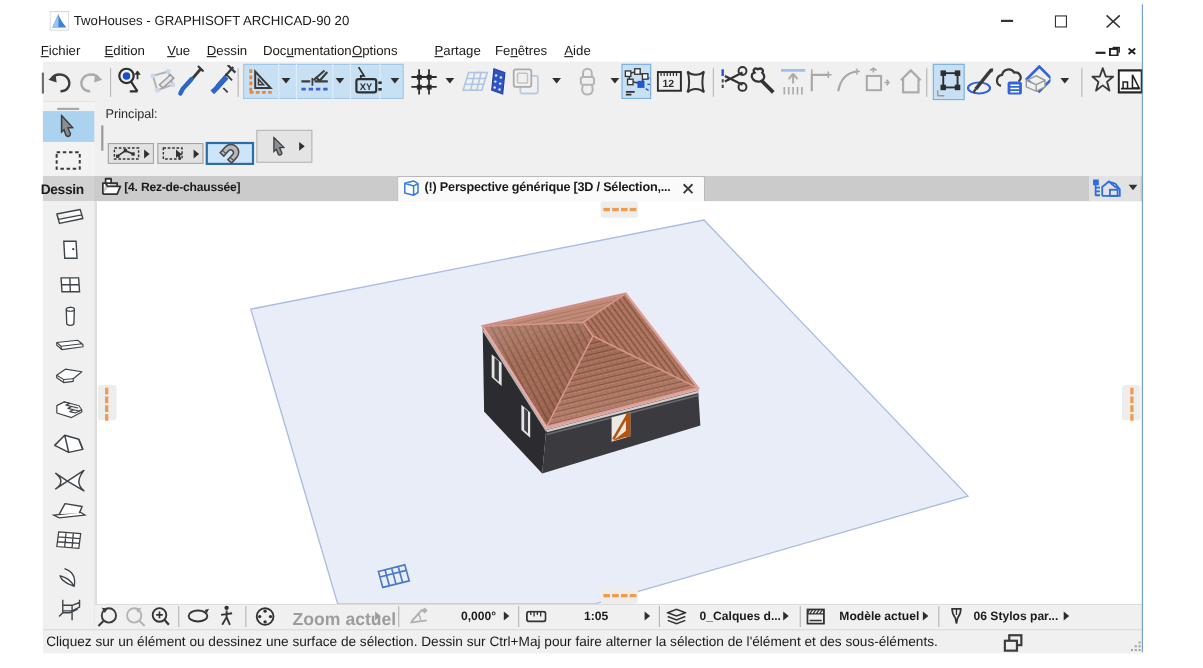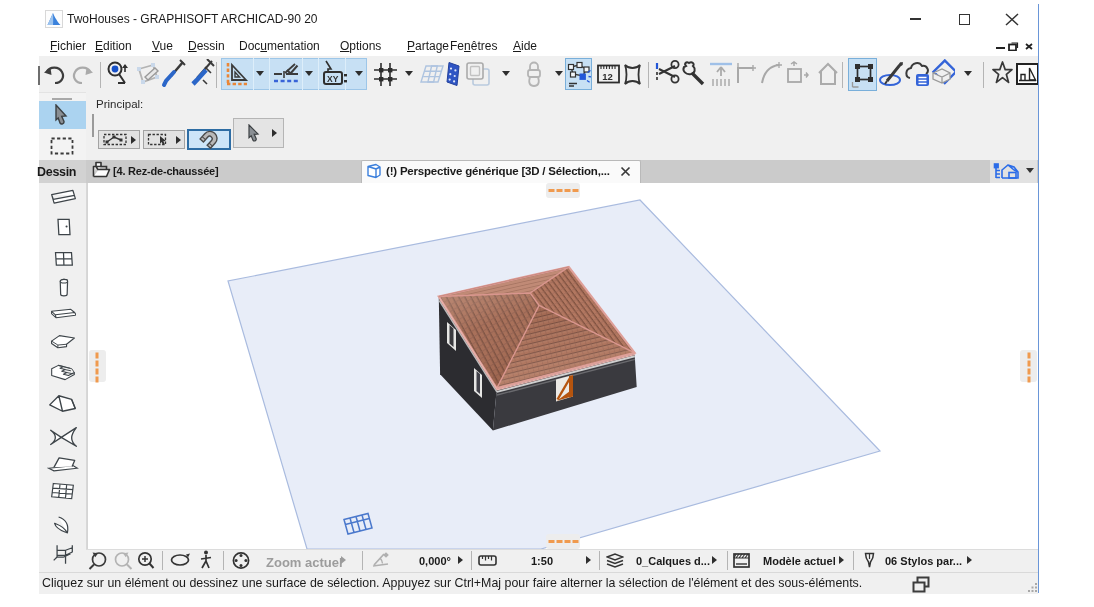--- a/index.html
+++ b/index.html
@@ -1,46 +1,46 @@
 <!DOCTYPE html>
 <html><head><meta charset="utf-8">
 <style>
 html,body{margin:0;padding:0}
 body{width:1094px;height:607px;background:#fff;font-family:"Liberation Sans",sans-serif;position:relative;overflow:hidden;-webkit-font-smoothing:antialiased}
 .abs{position:absolute}
 .sep1{position:absolute;width:1px;background:#b4b4b4}
 .menu{position:absolute;top:39px;font-size:12px;color:#1a1a1a}
 .menu u{text-decoration:underline;text-underline-offset:1px}
 .bt{font-weight:bold;color:#1a1a1a;font-size:11px}
-.gt{font-weight:bold;color:#9c9c9c;font-size:13px}
+.gt{font-weight:bold;color:#9c9c9c;font-size:16px}
 .arr{position:absolute;width:0;height:0;border-left:5px solid #3c3c3c;border-top:4px solid transparent;border-bottom:4px solid transparent}
 .dn{position:absolute;width:0;height:0;border-top:5px solid #2e2e2e;border-left:4px solid transparent;border-right:4px solid transparent}
 </style></head>
 <body>
 
 <svg class="abs" style="left:45px;top:10px" width="18" height="18" viewBox="0 0 18 18">
     <rect x="0.5" y="0.5" width="17" height="17" fill="#fdfdfd" stroke="#d8d8d8"></rect>
     <path d="M2.5,15 L8,3 C9.5,7 13,12.5 15.5,15 Z" fill="#3b82dc"></path>
     <path d="M2.5,15 L8,3 C8.3,8 8.2,12 8,15 Z" fill="#9cc3ee"></path>
   </svg>
 <div class="abs" style="left:67px;top:12px;font-size:12px;color:#1b1b1b">TwoHouses - GRAPHISOFT ARCHICAD-90 20</div>
 
 <div class="abs" style="left:910px;top:18px;width:11px;height:1.6px;background:#333"></div>
 <div class="abs" style="left:959px;top:14px;width:9px;height:9px;border:1.4px solid #333"></div>
 <svg class="abs" style="left:1005px;top:13px" width="14" height="13">
     <path d="M1,1 L13,12 M13,1 L1,12" stroke="#333" stroke-width="1.5"></path>
   </svg>
 
-<div class="menu" style="left:50px"><u>F</u>ichier</div>
+<div class="menu" style="left:37px"><u>F</u>ichier</div>
 <div class="menu" style="left:95px"><u>E</u>dition</div>
 <div class="menu" style="left:152px"><u>V</u>ue</div>
 <div class="menu" style="left:188px"><u>D</u>essin</div>
 <div class="menu" style="left:239px">Doc<u>u</u>mentation</div>
-<div class="menu" style="left:340px"><u>O</u>ptions</div>
-<div class="menu" style="left:407px"><u>P</u>artage</div>
+<div class="menu" style="left:320px"><u>O</u>ptions</div>
+<div class="menu" style="left:395px"><u>P</u>artage</div>
 <div class="menu" style="left:450px">Fe<u>n</u>êtres</div>
 <div class="menu" style="left:513px"><u>A</u>ide</div>
 
 <div class="abs" style="left:996px;top:47px;width:9px;height:2.4px;background:#222"></div>
 <svg class="abs" style="left:1008px;top:42px" width="11" height="9" viewBox="0 0 11 9">
     <rect x="1" y="2.5" width="7" height="6" fill="none" stroke="#222" stroke-width="1.8"></rect>
     <path d="M3.5,1 h6 v5" fill="none" stroke="#222" stroke-width="1.2"></path>
   </svg>
 <svg class="abs" style="left:1025px;top:43px" width="8" height="7">
     <path d="M1,1 L7,6 M7,1 L1,6" stroke="#222" stroke-width="1.8"></path>
@@ -535,21 +535,21 @@
       <path d="M9,6 A9,9 0 0 1 11.5,11.5" stroke="#b0b0b0" stroke-width="1.4" fill="none"></path>
       <rect x="13" y="1" width="4" height="4" fill="#b0b0b0" transform="rotate(45 15 3)"></rect>
     </svg>
 <div class="abs bt" style="left:419px;top:555px">0,000°</div>
 <div class="arr" style="left:458px;top:556px;border-left-color:#2e2e2e"></div>
 <div class="sep1" style="left:471px;top:551px;height:19px"></div>
 <svg class="abs" style="left:478px;top:555px" width="19" height="11" viewBox="0 0 19 11">
       <rect x="1" y="1" width="17" height="9" rx="2" fill="none" stroke="#333" stroke-width="1.6"></rect>
       <path d="M4.5,1 v3 M7.5,1 v4.5 M10.5,1 v3 M13.5,1 v4.5" stroke="#333" stroke-width="1.2"></path>
     </svg>
-<div class="abs bt" style="left:531px;top:555px">1:50</div>
+<div class="abs bt" style="left:531px;top:555px">1:05</div>
 <div class="arr" style="left:586px;top:556px;border-left-color:#2e2e2e"></div>
 <div class="sep1" style="left:599px;top:551px;height:19px"></div>
 <svg class="abs" style="left:606px;top:552px" width="18" height="17" viewBox="0 0 18 17">
       <g fill="none" stroke="#333" stroke-width="1.4">
         <path d="M1,5 L9,2 L17,5 L9,8 Z"></path>
         <path d="M1,8.5 L9,11.5 L17,8.5"></path>
         <path d="M1,12 L9,15 L17,12"></path>
       </g>
     </svg>
 <div class="abs bt" style="left:636px;top:555px">0_Calques d...</div>
@@ -565,21 +565,21 @@
 <div class="sep1" style="left:853px;top:551px;height:19px"></div>
 <svg class="abs" style="left:864px;top:552px" width="11" height="17" viewBox="0 0 11 17">
       <path d="M1.5,1.5 C1.5,6 3,8 4.5,10 L5.5,15 L6.5,10 C8,8 9.5,6 9.5,1.5 Z" fill="none" stroke="#333" stroke-width="1.5"></path>
       <path d="M5.5,1.5 V7" stroke="#333" stroke-width="1.2"></path>
     </svg>
 <div class="abs bt" style="left:885px;top:555px">06 Stylos par...</div>
 <div class="arr" style="left:967px;top:556px;border-left-color:#2e2e2e"></div>
 </div>
 
 <div class="abs" style="left:39px;top:572px;width:999px;height:21px;background:#f0f0f0;border-top:1px solid #d9d9d9"></div>
-<div class="abs" style="left:42px;top:576px;font-size:12.4px;color:#1a1a1a">Cliquez sur un élément ou dessinez une surface de sélection. Appuyez sur Ctrl+Maj pour faire alterner la sélection de l'élément et des sous-éléments.</div>
+<div class="abs" style="left:42px;top:576px;font-size:12.4px;color:#1a1a1a">Cliquez sur un élément ou dessinez une surface de sélection. Dessin sur Ctrl+Maj pour faire alterner la sélection de l'élément et des sous-éléments.</div>
 <svg class="abs" style="left:912px;top:576px" width="21" height="17" viewBox="0 0 21 17">
     <rect x="5.5" y="1.5" width="11" height="9" fill="none" stroke="#3c3c3c" stroke-width="2"></rect>
     <rect x="1.5" y="6.5" width="11" height="9" fill="#f0f0f0" stroke="#3c3c3c" stroke-width="2"></rect>
   </svg>
 <svg class="abs" style="left:1028px;top:583px" width="10" height="9">
     <g fill="#a8a8a8">
       <rect x="7" y="0" width="2" height="2"></rect>
       <rect x="7" y="3.5" width="2" height="2"></rect>
       <rect x="7" y="7" width="2" height="2"></rect>
       <rect x="3.5" y="3.5" width="2" height="2"></rect>

